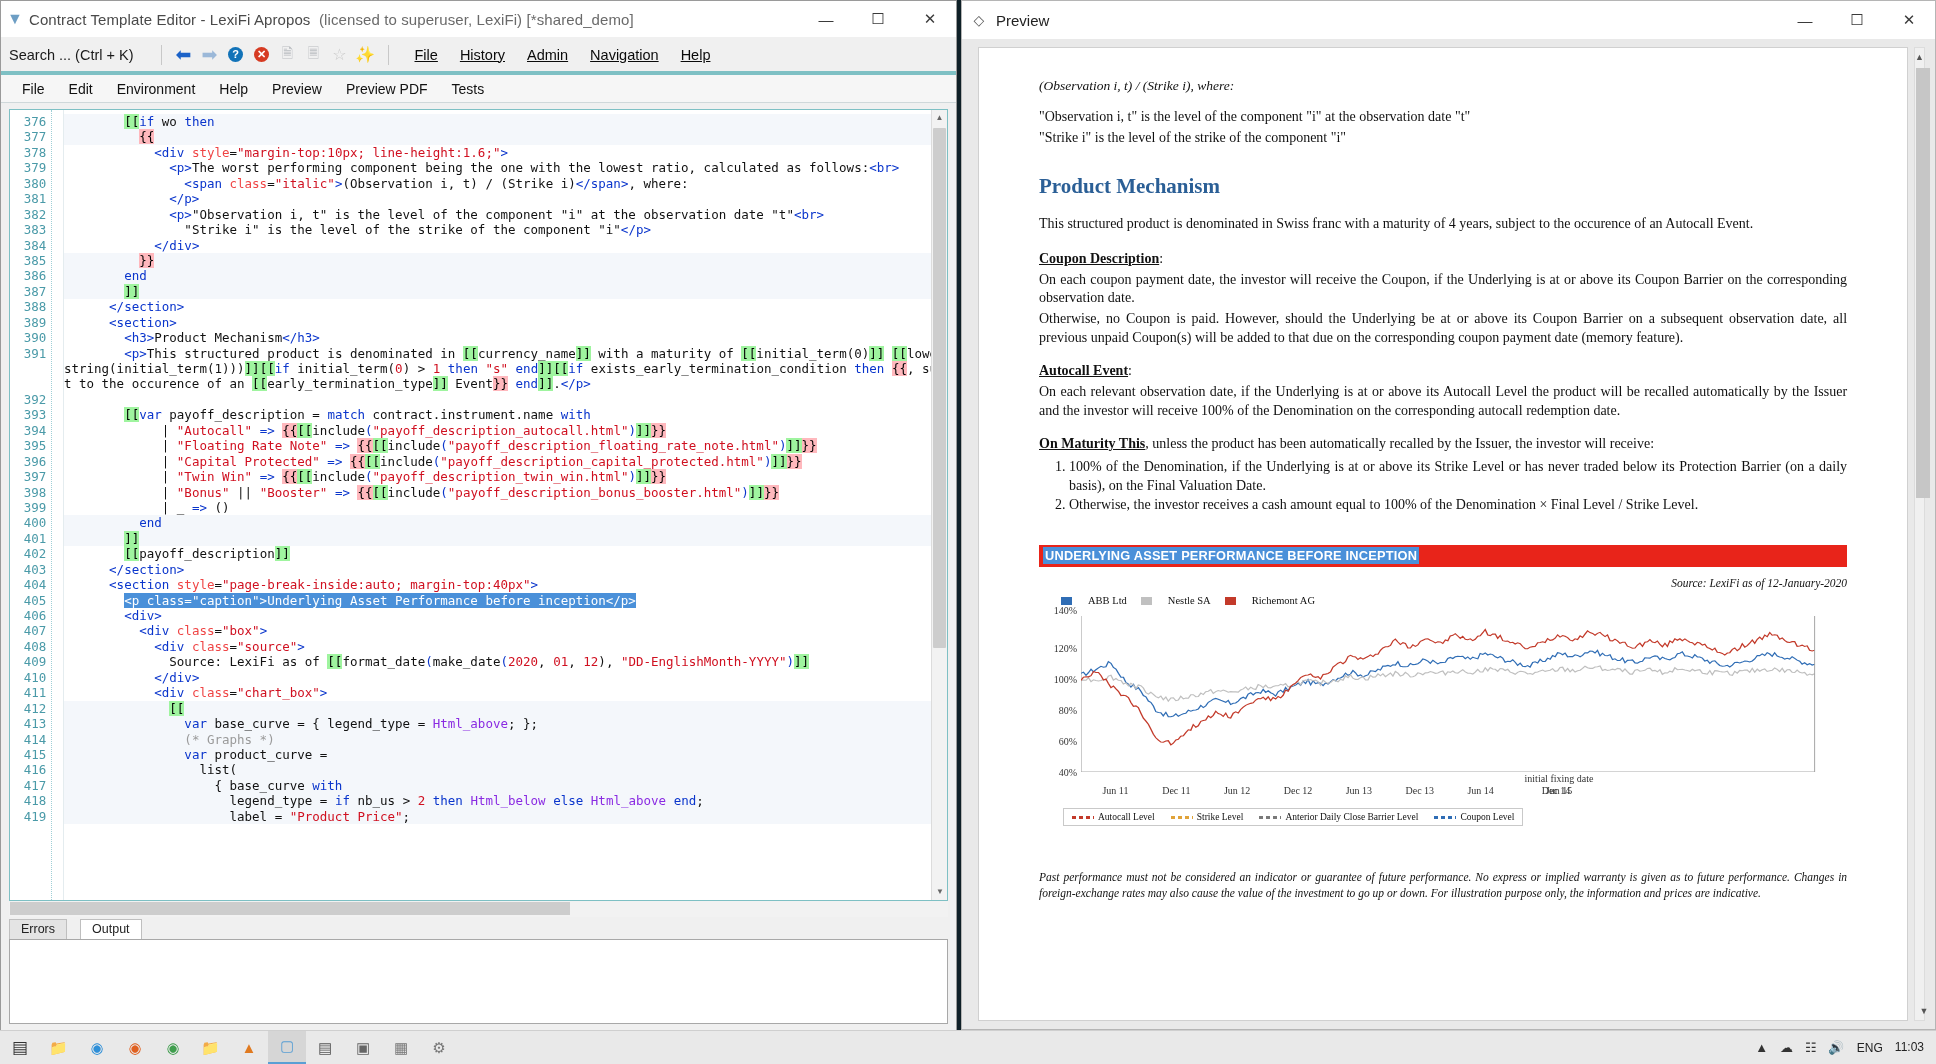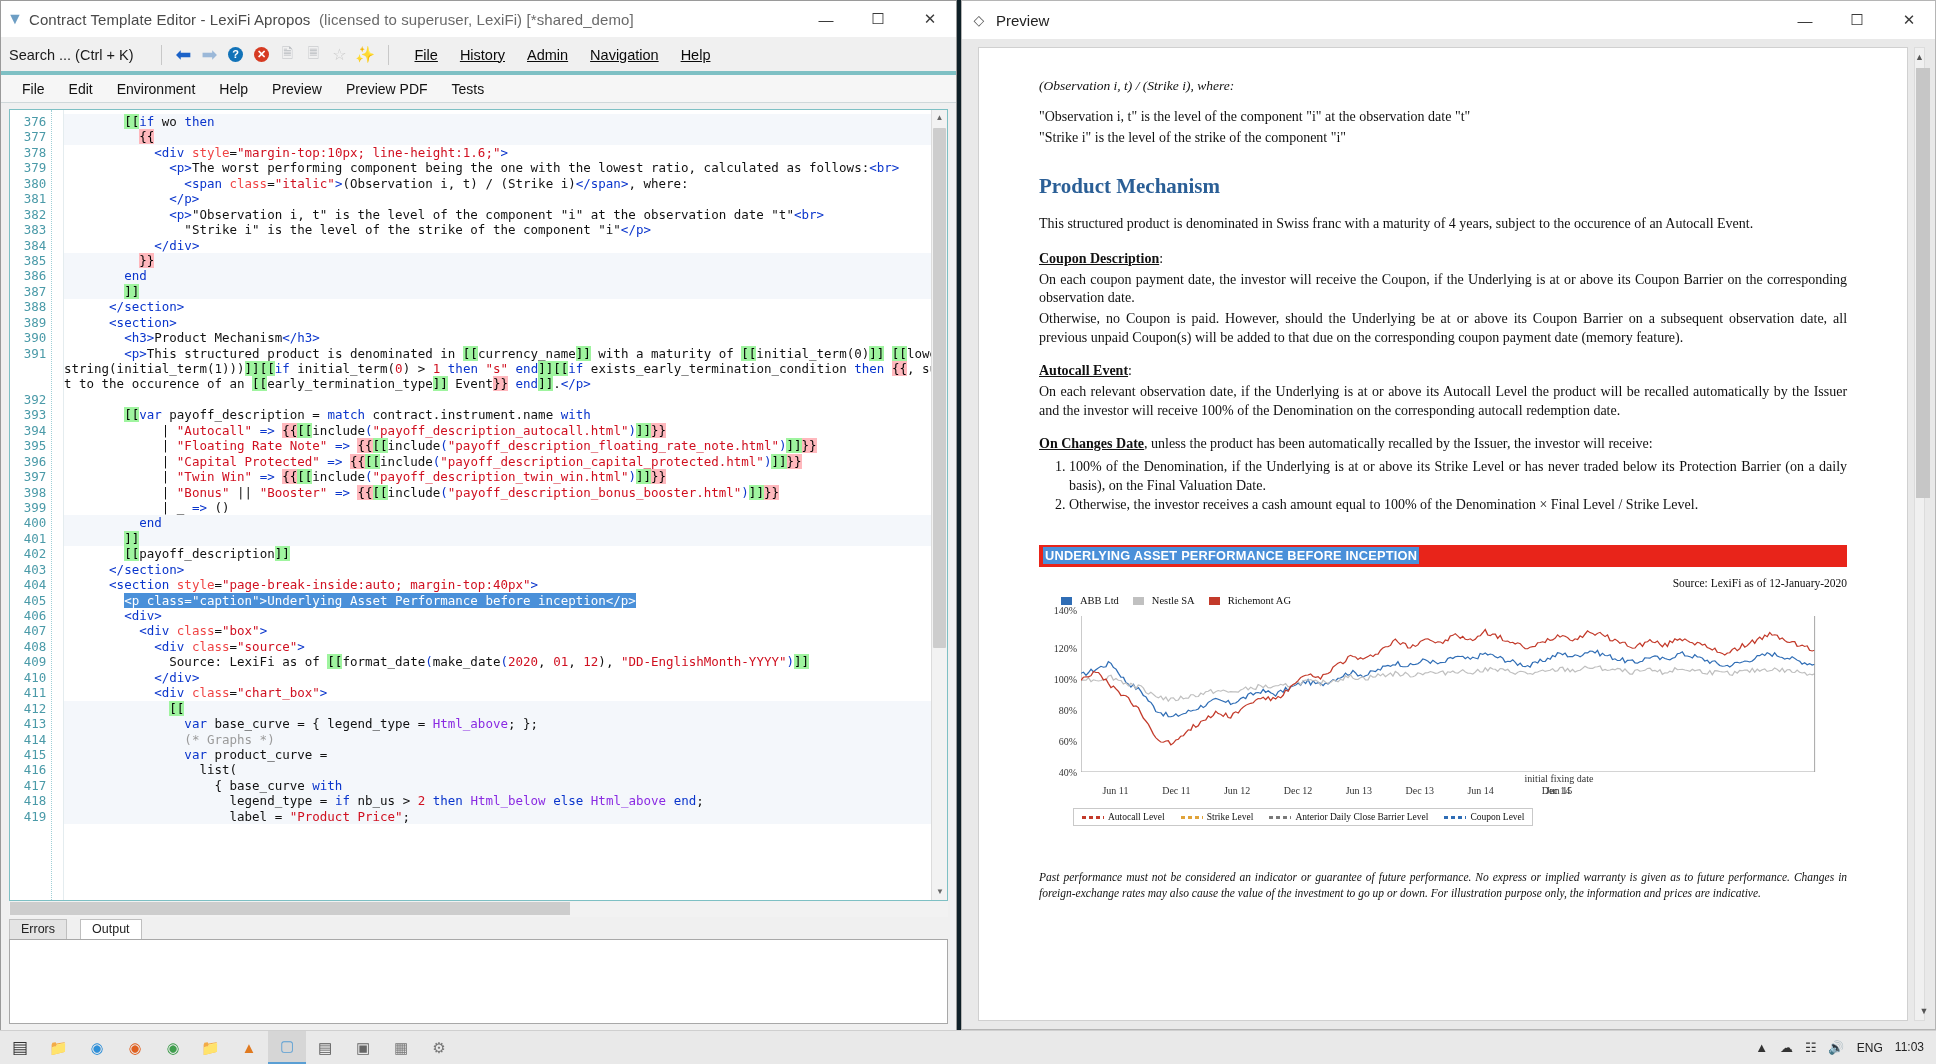--- a/index.html
+++ b/index.html
@@ -154,32 +154,32 @@
   .doc-h2 { color: #2b5f96; font-size: 21px; font-weight: bold; margin: 26px 0 16px 0; font-family:"Liberation Serif", serif;}
   .doc-u { text-decoration: underline; font-weight: bold; }
   .doc-ol { font-size: 14px; margin: 4px 0 0 0; padding-left: 30px; line-height: 1.35; }
   .doc-ol li { margin-bottom: 1px; text-align: justify; }
   .red-banner {
     background: #e8241a; color: #ffffff; font-weight: bold; font-size: 12.8px;
     padding: 3px 4px 4px 4px; margin: 30px 0 0 0; letter-spacing: .2px;
     font-family: "Liberation Sans", sans-serif;
   }
   .red-banner span { background: #4a90d9; padding: 1px 2px; }
-  .src-line { text-align: right; font-size: 11.5px; margin: 10px 0 6px 0; }
+  .src-line { text-align: right; font-size: 11.5px; font-style: italic; margin: 10px 0 6px 0; }
 
   .chart-legend-top { display:flex; gap: 14px; font-size: 10.5px; padding-left: 22px; margin-bottom: 4px; align-items:center;}
-  .chart-legend-top .li { display:flex; align-items:center; gap: 8px; justify-content: space-between; }
+  .chart-legend-top .li { display:flex; align-items:center; gap: 16px; justify-content: space-between; }
   .lswatch { width: 11px; height: 8px; display:inline-block; }
 
   .chart-area { position: relative; height: 190px; margin: 0 0 0 0; }
   .chart-inner { position: absolute; left: 42px; right: 8px; top: 6px; bottom: 28px; }
   .ylab { position: absolute; left: 0; width: 38px; text-align: right; font-size: 10px; color: #333; transform: translateY(-50%); }
   .xlab { position: absolute; bottom: 4px; font-size: 10px; color: #333; transform: translateX(-50%); }
   .chart-bottom-legend { display:flex; gap: 16px; font-size: 9.5px; align-items:center; justify-content:flex-start;
-    border:1px solid #c9c9c9; padding: 3px 8px; margin: 8px 0 0 34px; width: fit-content;}
+    border:1px solid #c9c9c9; padding: 3px 8px; margin: 8px 0 0 24px; width: fit-content;}
   .chart-bottom-legend .li { display:flex; align-items:center; gap:4px; }
   .dashseg { display:inline-block; width: 22px; height: 3px; }
   .footnote { font-size: 11.5px; font-style: italic; line-height: 1.35; margin-top: 44px; text-align: justify; }
 
   
   .taskbar {
     position: absolute; left: 0; bottom: 0; width: 1936px; height: 34px;
     background: #e9e9e9; border-top: 1px solid #cfcfcf; display: flex; align-items: center;
   }
   .tb-start { width: 40px; text-align:center; font-size: 17px; color:#333; }
@@ -393,21 +393,21 @@
 
         <div class="doc-p" style="margin-bottom:16px">This structured product is denominated in Swiss franc with a maturity of 4 years, subject to the occurence of an Autocall Event.</div>
 
         <div class="doc-p"><span class="doc-u">Coupon Description</span>:</div>
         <div class="doc-p">On each coupon payment date, the investor will receive the Coupon, if the Underlying is at or above its Coupon Barrier on the corresponding observation date.</div>
         <div class="doc-p" style="margin-bottom:14px">Otherwise, no Coupon is paid. However, should the Underlying be at or above its Coupon Barrier on a subsequent observation date, all previous unpaid Coupon(s) will be added to that due on the corresponding coupon payment date (memory feature).</div>
 
         <div class="doc-p"><span class="doc-u">Autocall Event</span>:</div>
         <div class="doc-p" style="margin-bottom:14px">On each relevant observation date, if the Underlying is at or above its Autocall Level the product will be recalled automatically by the Issuer and the investor will receive 100% of the Denomination on the corresponding autocall redemption date.</div>
 
-        <div class="doc-p"><span class="doc-u">On Changes Date</span><span>, unless the product has been automatically recalled by the Issuer, the investor will receive:</span></div>
+        <div class="doc-p"><span class="doc-u">On Maturity This</span><span>, unless the product has been automatically recalled by the Issuer, the investor will receive:</span></div>
         <ol class="doc-ol">
           <li>100% of the Denomination, if the Underlying is at or above its Strike Level or has never traded below its Protection Barrier (on a daily basis), on the Final Valuation Date.</li>
           <li>Otherwise, the investor receives a cash amount equal to 100% of the Denomination × Final Level / Strike Level.</li>
         </ol>
 
         <div class="red-banner"><span>UNDERLYING ASSET PERFORMANCE BEFORE INCEPTION</span></div>
 
         <div class="src-line">Source: LexiFi as of 12-January-2020</div>
 
         <div class="chart-legend-top" id="legend-top">

